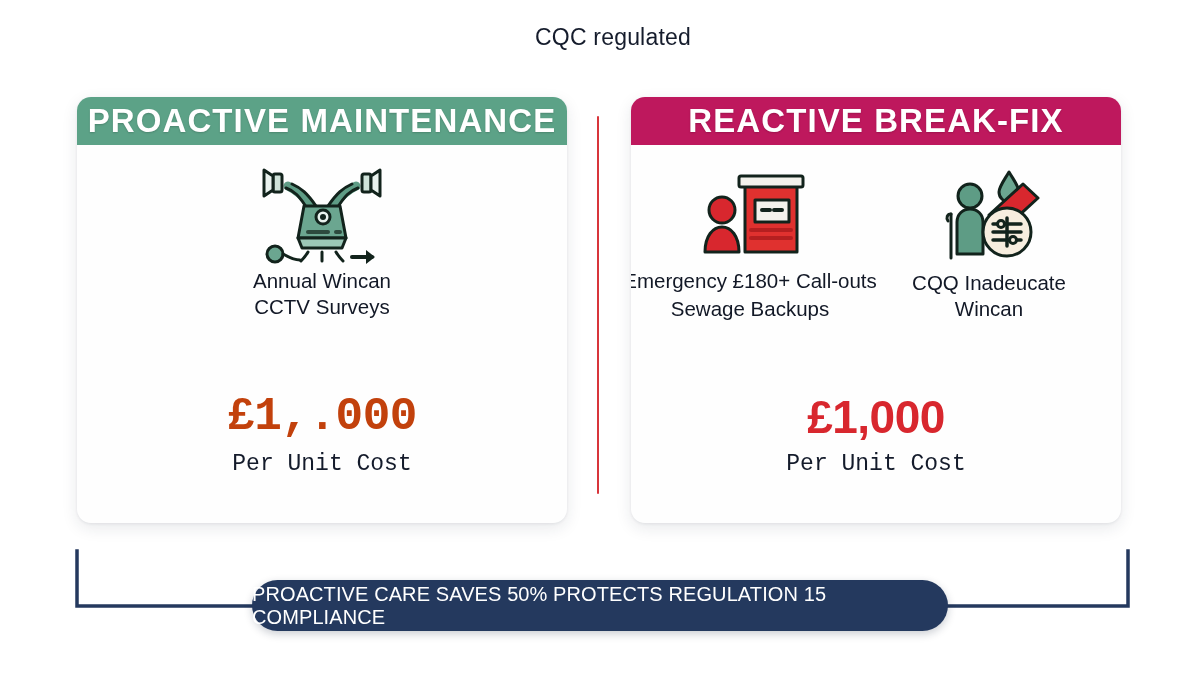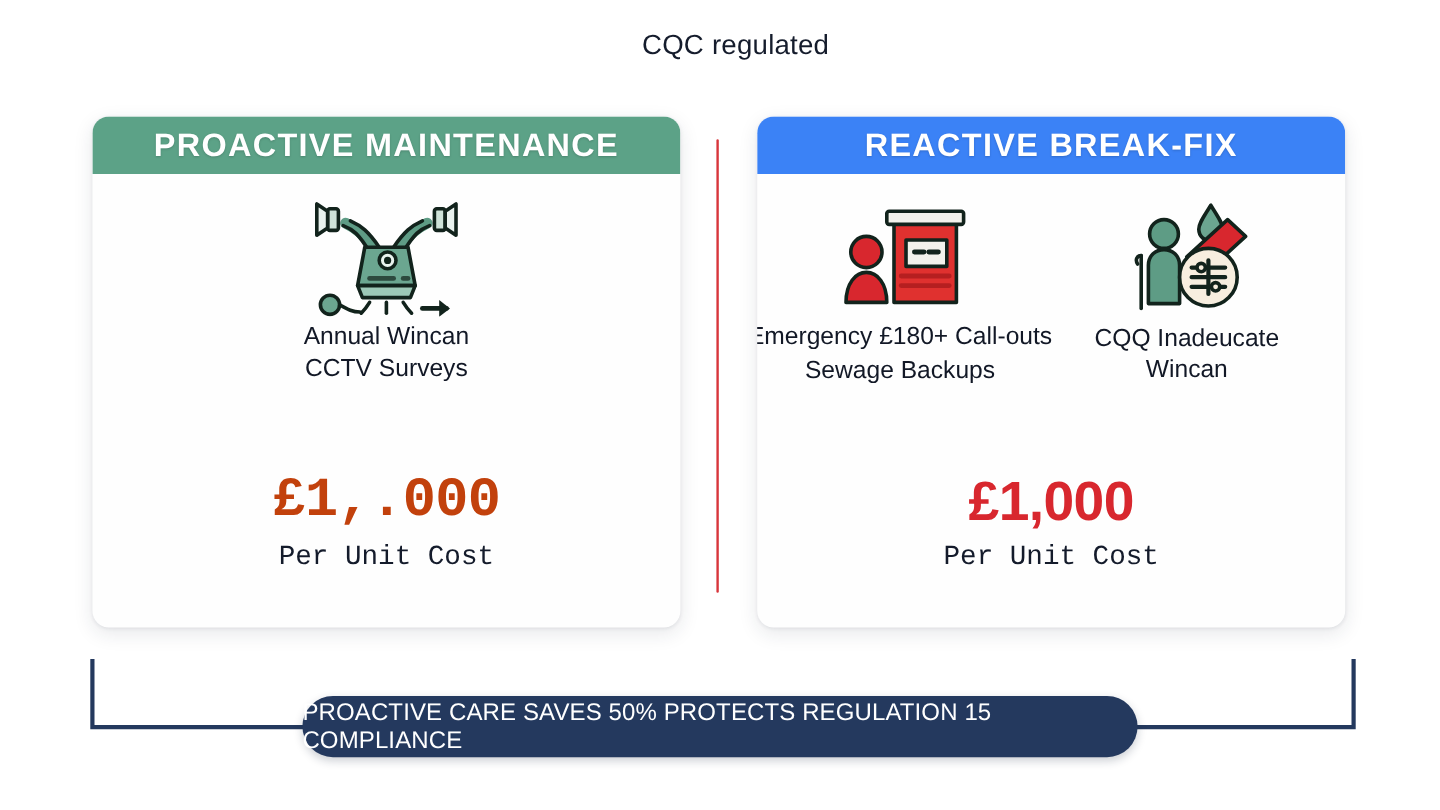--- a/index.html
+++ b/index.html
@@ -26,45 +26,45 @@
     border-radius:14px;
     box-shadow:0 5px 16px rgba(25,35,60,.10), 0 1px 3px rgba(25,35,60,.07);
     overflow:hidden;
   }
   .card.left{left:77px;}
   .card.right{left:631px;}
 
   .card-header{
     height:48px;width:100%;
     display:flex;align-items:center;justify-content:center;
-    color:#ffffff;font-weight:bold;font-size:27px;letter-spacing:1.1px;
+    color:#ffffff;font-weight:bold;font-size:33px;letter-spacing:1.1px;
     text-shadow:0 1px 2px rgba(0,0,0,.18);
   }
   .card.left .card-header{background:#5CA287;}
-  .card.right .card-header{background:#3b82f6;}
+  .card.right .card-header{background:#be185d;}
 
   .card-body{position:relative;height:378px;}
 
   
   .items{
     position:absolute;top:16px;left:0;width:100%;
     display:flex;justify-content:space-around;align-items:flex-start;
     padding:0 14px;box-sizing:border-box;
   }
   .item{width:210px;display:flex;flex-direction:column;align-items:center;}
   .icon-box{height:105px;display:flex;align-items:center;justify-content:center;}
   .caption{
     margin-top:2px;text-align:center;font-size:20.5px;line-height:1.28;color:#121826;
     white-space:pre-line;
   }
   
   .card.right .item.wide .caption{
     white-space:nowrap;position:relative;left:0;font-size:20.5px;
   }
-  .card.right .items{align-items:center;}
+  .card.right .items{align-items:flex-end;}
   .card.right .item.wide{width:200px;}
   .card.right .item.wide .caption{
     transform:translateX(-8px);
   }
 
   
   .price-block{
     position:absolute;left:0;width:100%;bottom:46px;text-align:center;
   }
   .price{

